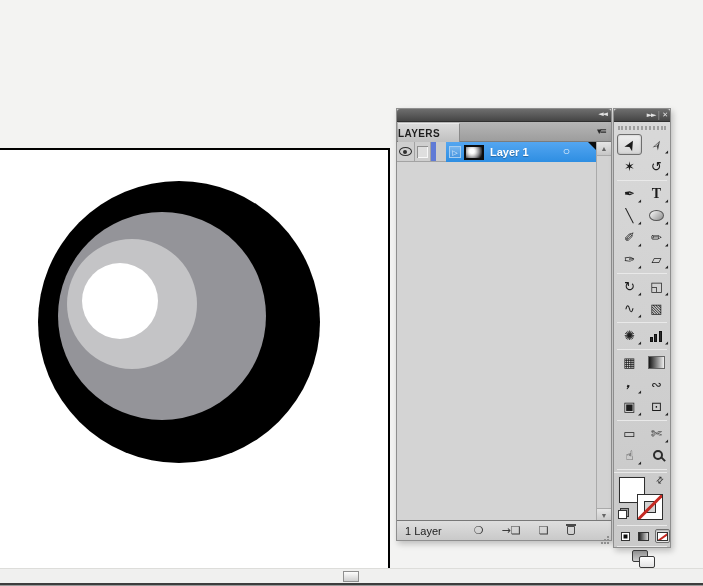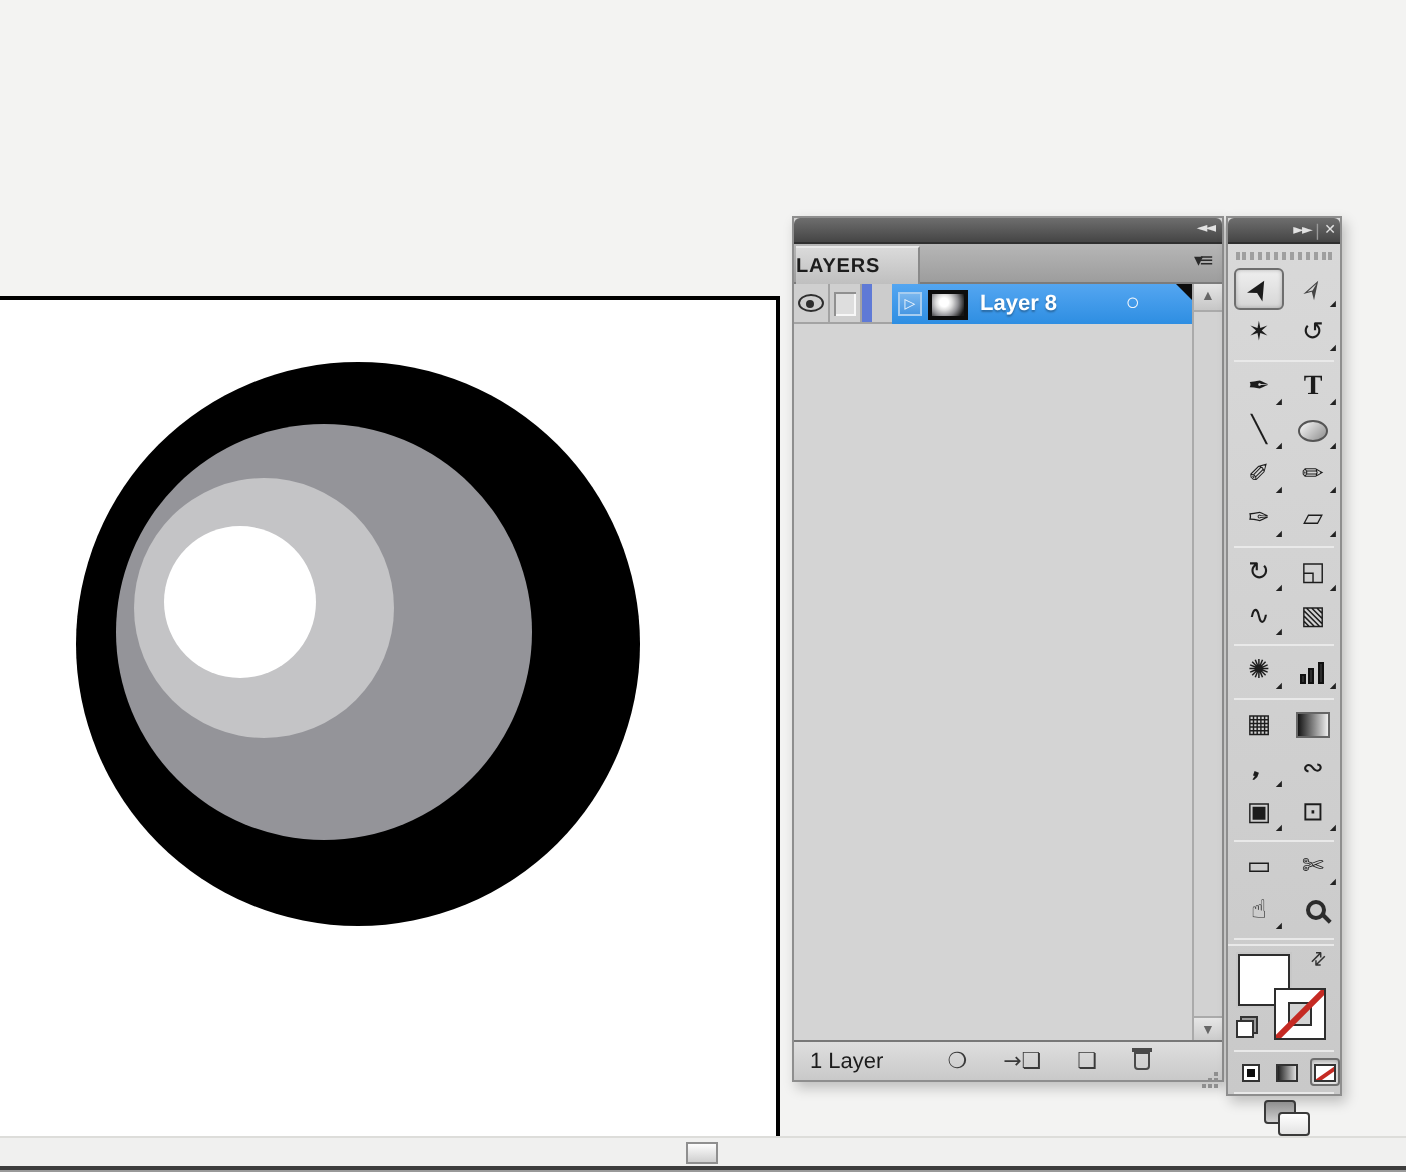--- a/index.html
+++ b/index.html
@@ -203,21 +203,21 @@
         <span class="eye-icon" data-name="eye-icon"></span>
       </div>
       <div class="cell lock" data-name="lock-toggle">
         <span class="lock-box" data-name="lock-cell-empty"></span>
       </div>
       <div class="stripe" data-name="layer-color-stripe"></div>
       <div class="rowgap" data-name="layer-row-gap"></div>
       <div class="blue" data-name="layer-row-selected-area">
         <span class="disc" data-name="disclosure-triangle-icon">▷</span>
         <span class="thumb" data-name="layer-thumbnail"></span>
-        <span class="lname" data-name="layer-name">Layer 8</span>
+        <span class="lname" data-name="layer-name">Layer 1</span>
         <span class="target" data-name="target-circle-icon">○</span>
         <span class="corner" data-name="selection-corner-marker"></span>
       </div>
     </div>
 
     <div class="lp-body" data-name="layer-list-empty-area"></div>
 
     <div class="lp-scroll" data-name="layers-scrollbar">
       <span class="sarr up" data-name="scroll-up-icon">▲</span>
       <span class="sarr down" data-name="scroll-down-icon">▼</span>

